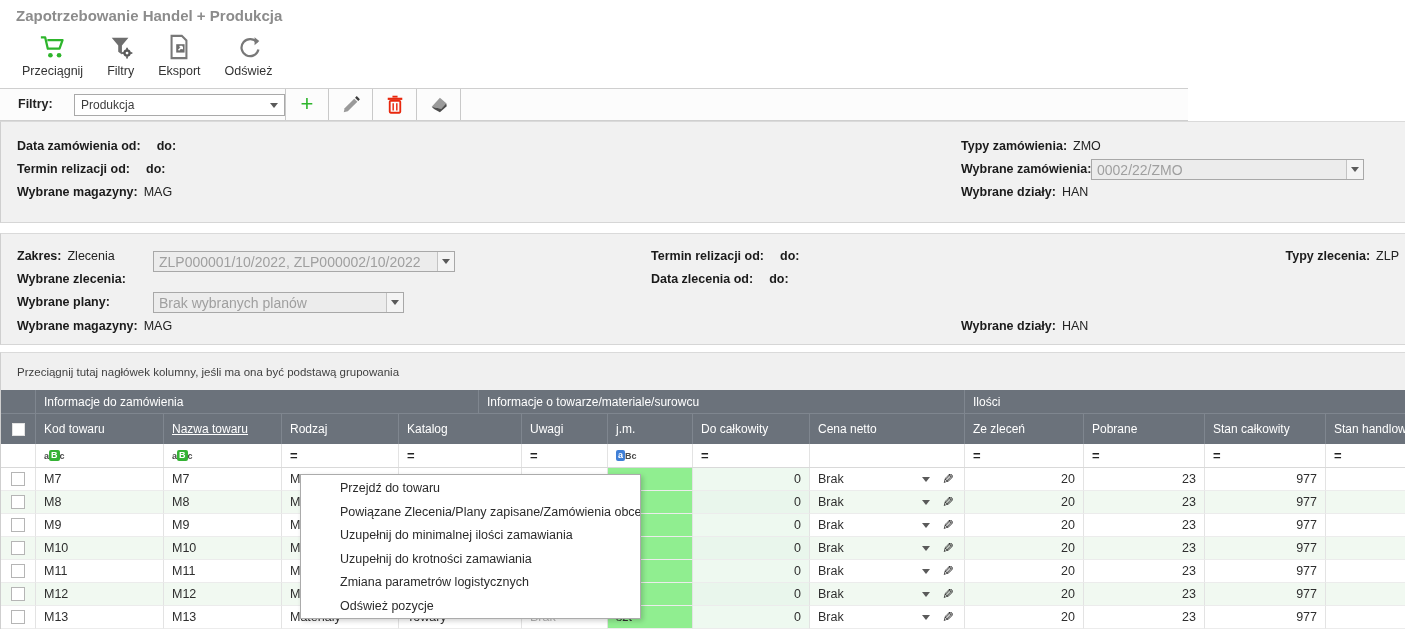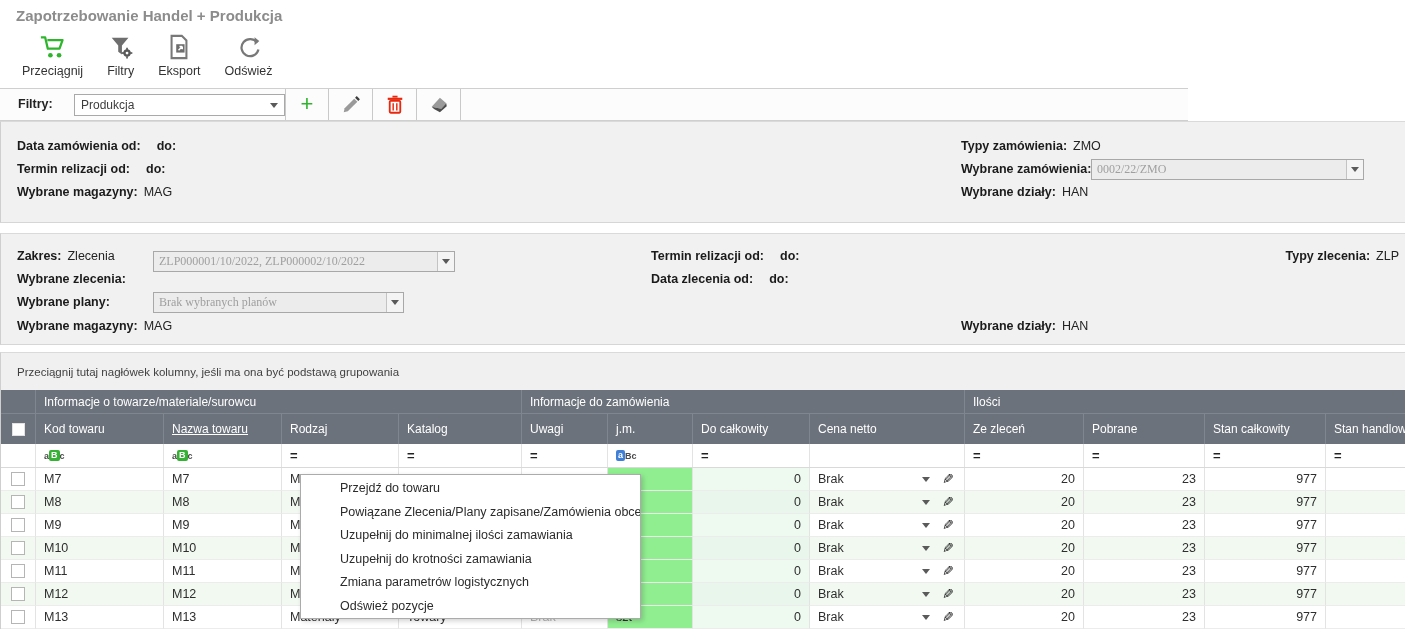--- a/index.html
+++ b/index.html
@@ -35,21 +35,21 @@
   .panel{position:absolute;left:0;width:1405px;background:#f1f1f1;
          border-top:1px solid #dadada;border-bottom:1px solid #d6d6d6;border-left:1px solid #cfcfcf;}
   .panel1{top:121px;height:102px;}
   .panel2{top:233px;height:112px;}
   .info-row{position:absolute;height:16px;line-height:16px;white-space:nowrap;}
   .lbl{font-weight:bold;color:#1b1b1b;}
   .lbl2{margin-left:16px;}
   .val{margin-left:6px;color:#222;font-weight:normal;}
   .pdd{position:absolute;height:21px;background:#ececec;border:1px solid #a8a8a8;
        display:flex;align-items:center;}
-  .pdd .dd-text{flex:1;padding:0 5px;font-size:12px;color:#9f9f9f;overflow:hidden;white-space:nowrap;font-family:Liberation Serif, serif;}
+  .pdd .dd-text{flex:1;padding:0 5px;font-size:14px;color:#9f9f9f;overflow:hidden;white-space:nowrap;}
   .pdd .dd-caretbox{width:17px;height:100%;display:flex;align-items:center;justify-content:center;
        border-left:1px solid #c3c3c3;background:#f4f4f4;}
 
   
   .grid{position:absolute;left:0;top:352px;width:1405px;height:277px;border-top:1px solid #dadada;
         border-left:1px solid #cfcfcf;overflow:hidden;}
   .group-panel{height:37px;background:#f0f0f0;display:flex;align-items:center;padding-left:16px;
                font-size:11.5px;color:#3f3f3f;}
   .band-row,.header-row,.filter-row,.gridrow{display:flex;width:1435px;}
   .band-row{height:24px;background:#6b727b;}
@@ -248,22 +248,22 @@
     </div>
     <div class="info-row" style="left:960px;top:84px">
       <span class="lbl">Wybrane działy:</span><span class="val">HAN</span>
     </div>
   </div>
 
   <div class="grid">
     <div class="group-panel">Przeciągnij tutaj nagłówek kolumny, jeśli ma ona być podstawą grupowania</div>
     <div class="band-row" id="band-row">
         <div class="band-cell" style="width: 35px;"></div>
+        <div class="band-cell" style="width: 443px;">Informacje do zamówienia</div>
         <div class="band-cell" style="width: 486px;">Informacje o towarze/materiale/surowcu</div>
-        <div class="band-cell" style="width: 443px;">Informacje do zamówienia</div>
         <div class="band-cell" style="width: 471px;">Ilości</div>
       </div>
     <div class="header-row" id="header-row">
         <div class="h-cell" style="width: 35px;">
           <span class="h-check"></span>
         </div>
         <div class="h-cell" style="width: 128px;">Kod towaru</div>
         <div class="h-cell" style="width: 118px; text-decoration: underline;">Nazwa towaru</div>
         <div class="h-cell" style="width: 117px;">Rodzaj</div>
         <div class="h-cell" style="width: 123px;">Katalog</div>

